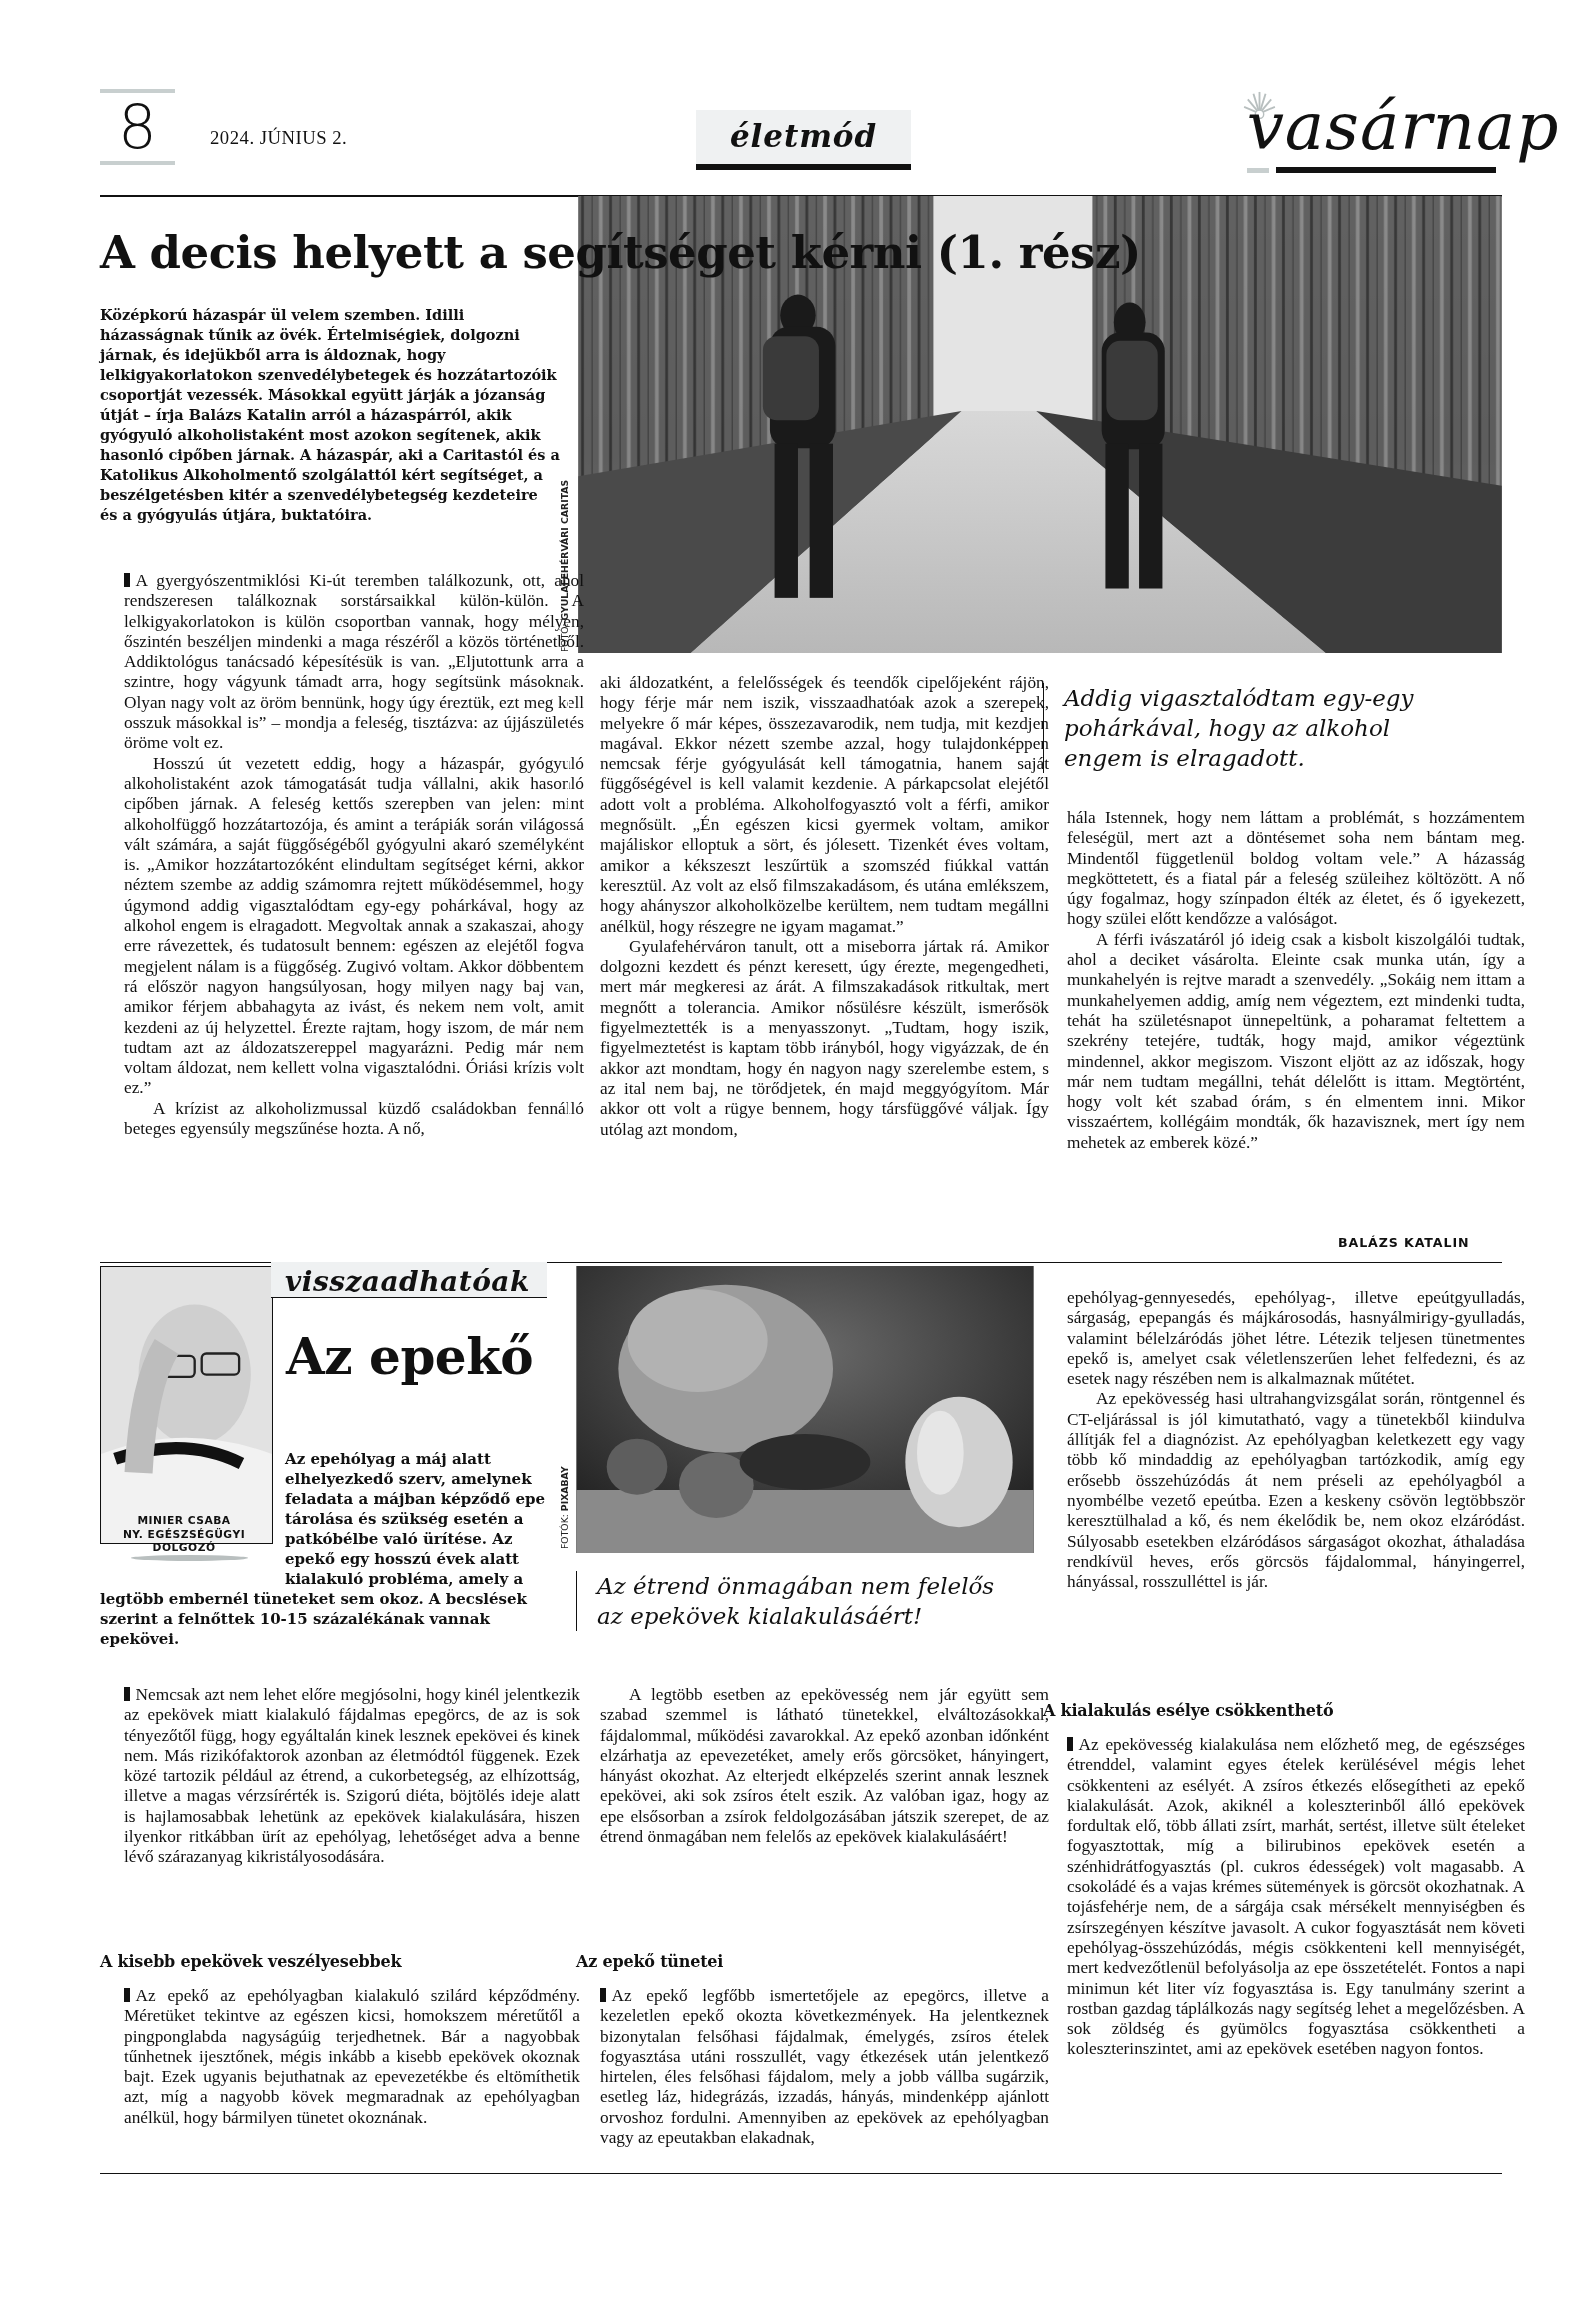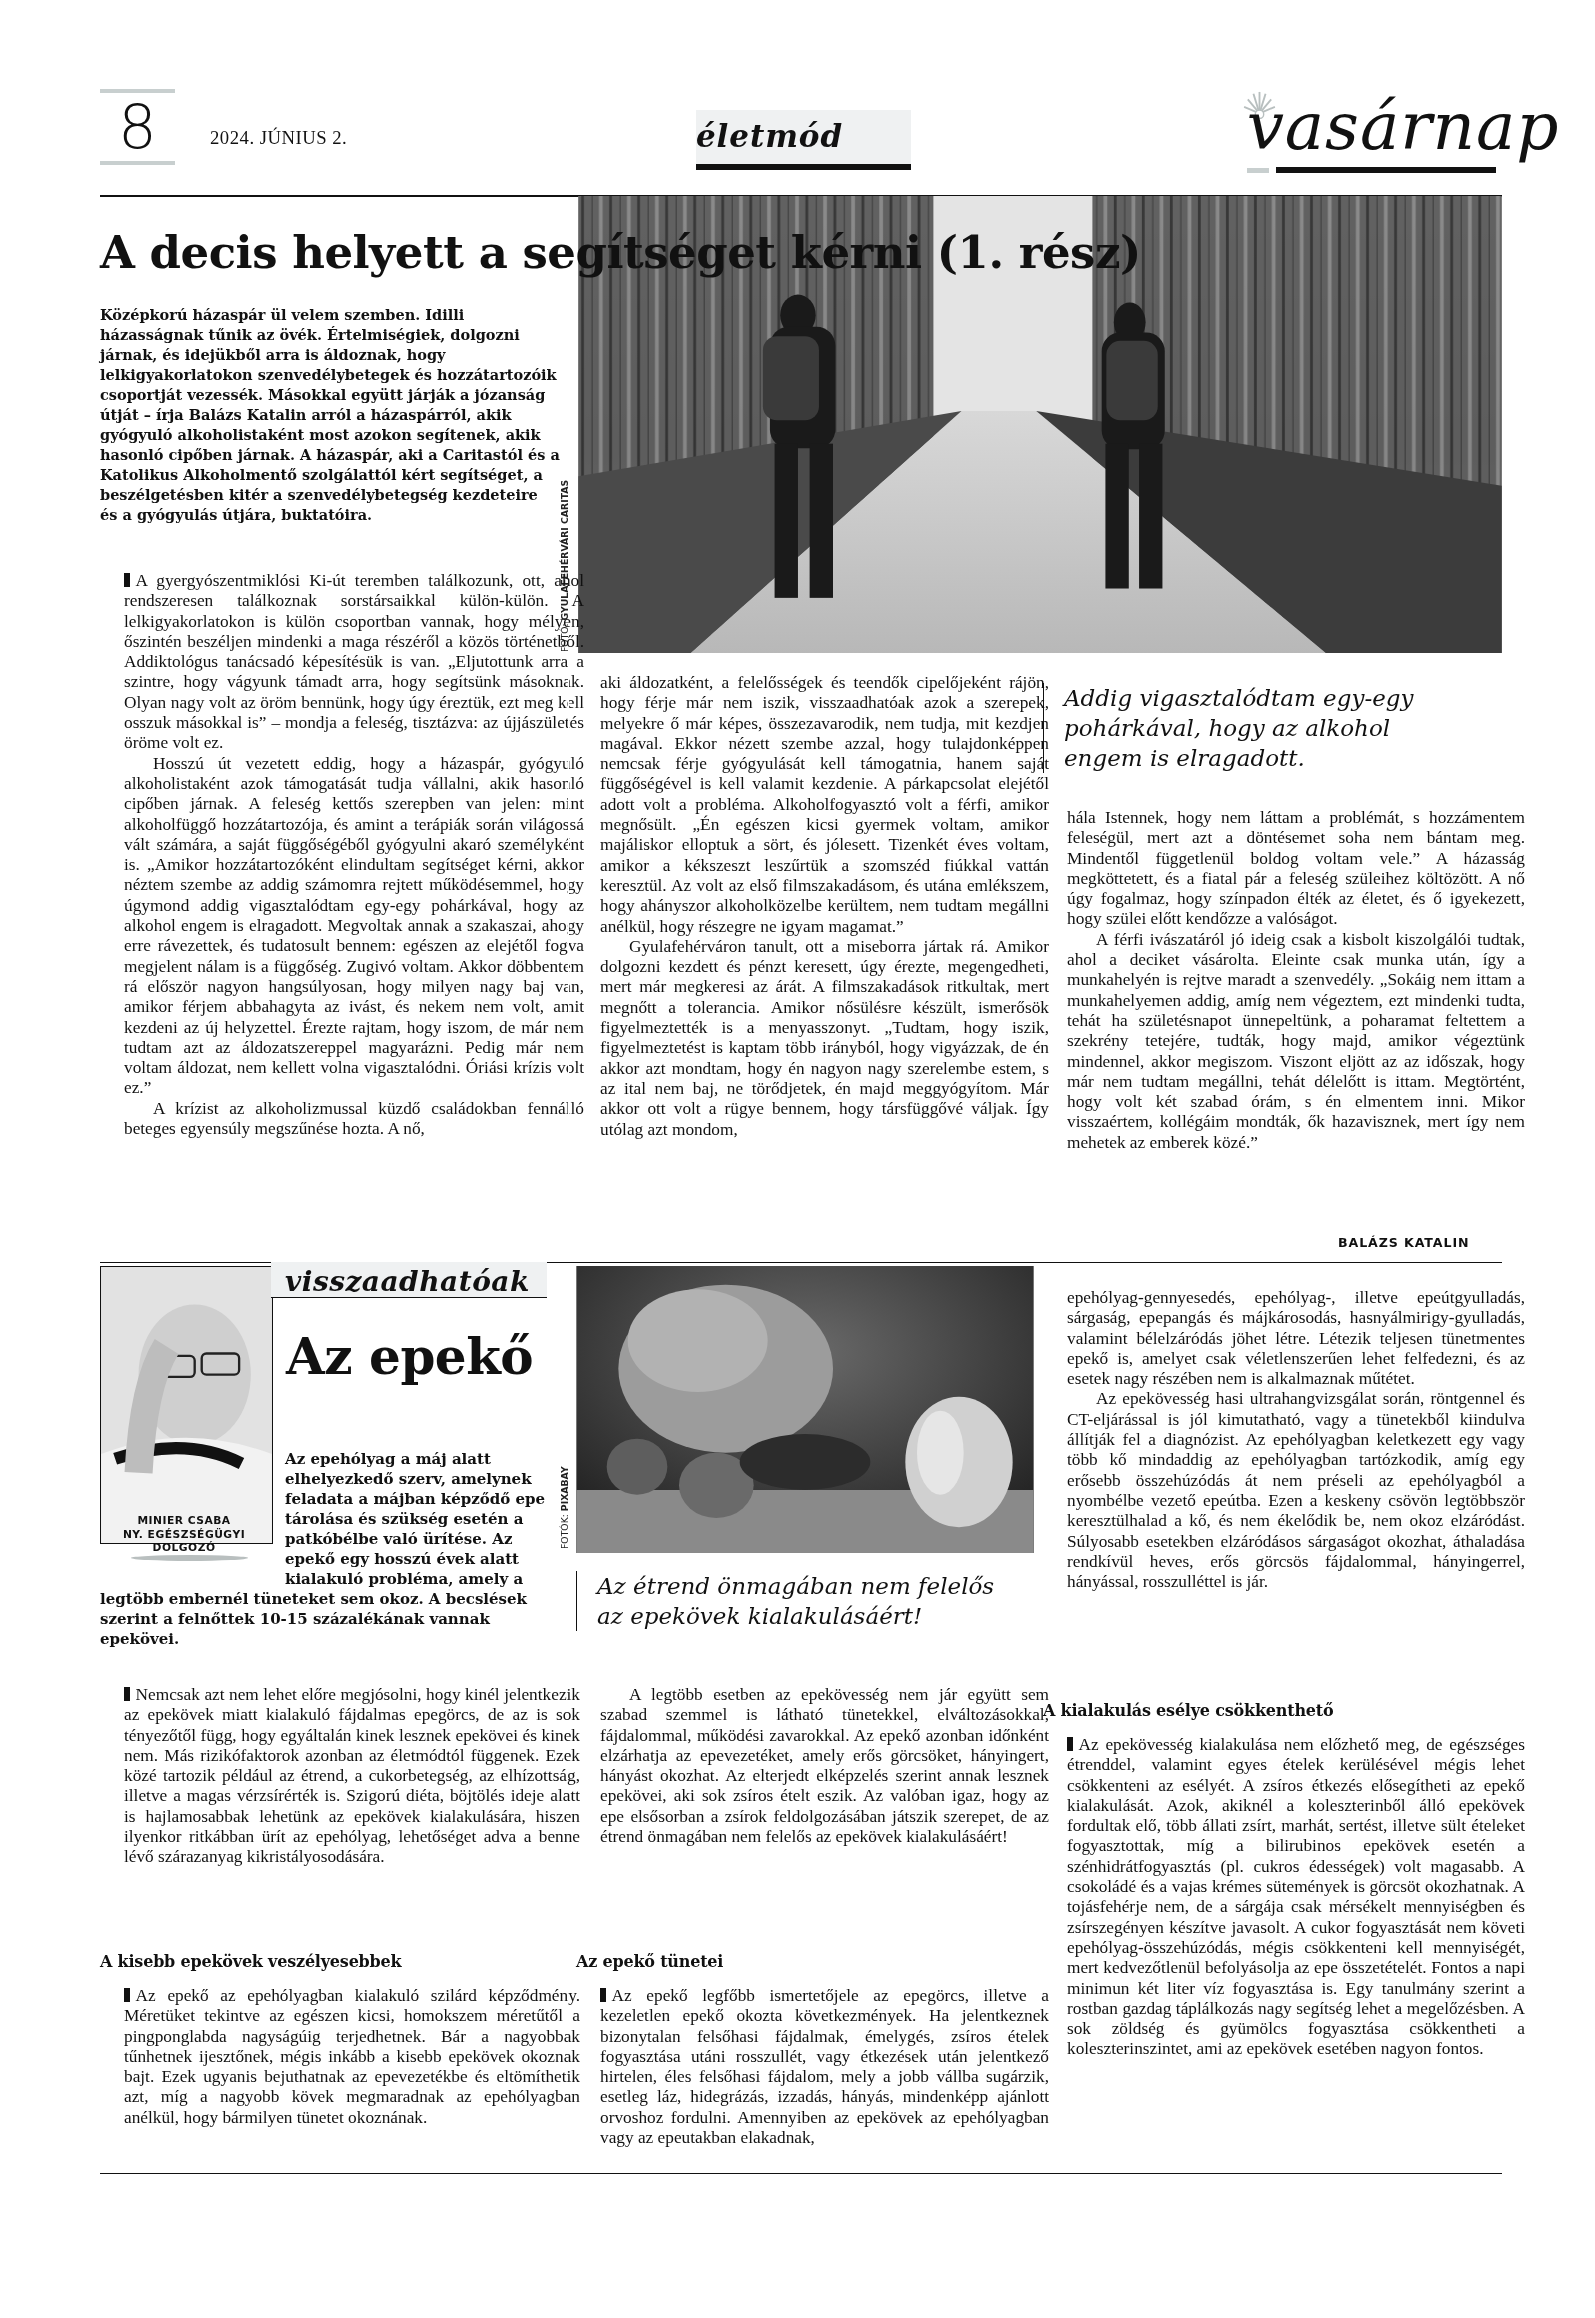--- a/index.html
+++ b/index.html
@@ -2,21 +2,21 @@
 <html style="font-size:7.5px"><head>
 <meta charset="utf-8">
 <style>
   html, body { margin: 0; padding: 0; background: #ffffff; }
   body { width: 1595px; height: 2319px; position: relative; overflow: hidden; color: #111; font-family: "DejaVu Serif", serif; }
 
   
   .pg-bar { position: absolute; left: 100px; width: 75px; height: 4.2px; background: #c8cfcf; }
   .pg-num { position: absolute; left: 100px; top: 96px; width: 75px; text-align: center; font-family: "DejaVu Sans", sans-serif; font-size: 61px; font-weight: 300; line-height: 1; color: #111; }
   .date { position: absolute; left: 210px; top: 127px; font-family: "Liberation Serif", serif; font-size: 18.7px; letter-spacing: 0.5px; }
-  .section-tag { position: absolute; left: 696px; top: 110px; width: 215px; height: 54px; background: #eff1f2; border-bottom: 6.5px solid #111; text-align: left; }
+  .section-tag { position: absolute; left: 696px; top: 110px; width: 215px; height: 54px; background: #eff1f2; border-bottom: 6.5px solid #111; text-align: center; }
   .section-tag span { display: inline-block; margin-top: 8.4px; font-family: "DejaVu Serif", serif; font-style: italic; font-weight: bold; font-size: 31px; letter-spacing: 0.9px; }
   .logo { position: absolute; left: 1243px; top: 96px; width: 252px; height: 82px; }
   .logo-text { position: absolute; left: 3.7px; top: -2.3px; font-family: "DejaVu Serif", serif; font-style: italic; font-size: 66px; line-height: 1; letter-spacing: 0.9px; color: #111; }
   .logo-sun { position: absolute; left: 0px; top: -4.7px; width: 33px; height: 28px; }
   .logo-gray { position: absolute; left: 3.7px; top: 72px; width: 22.4px; height: 4.7px; background: #c8cfcf; }
   .logo-black { position: absolute; left: 33px; top: 71px; width: 220px; height: 6px; background: #111; }
 
   .rule { position: absolute; background: #111; }
 
   

